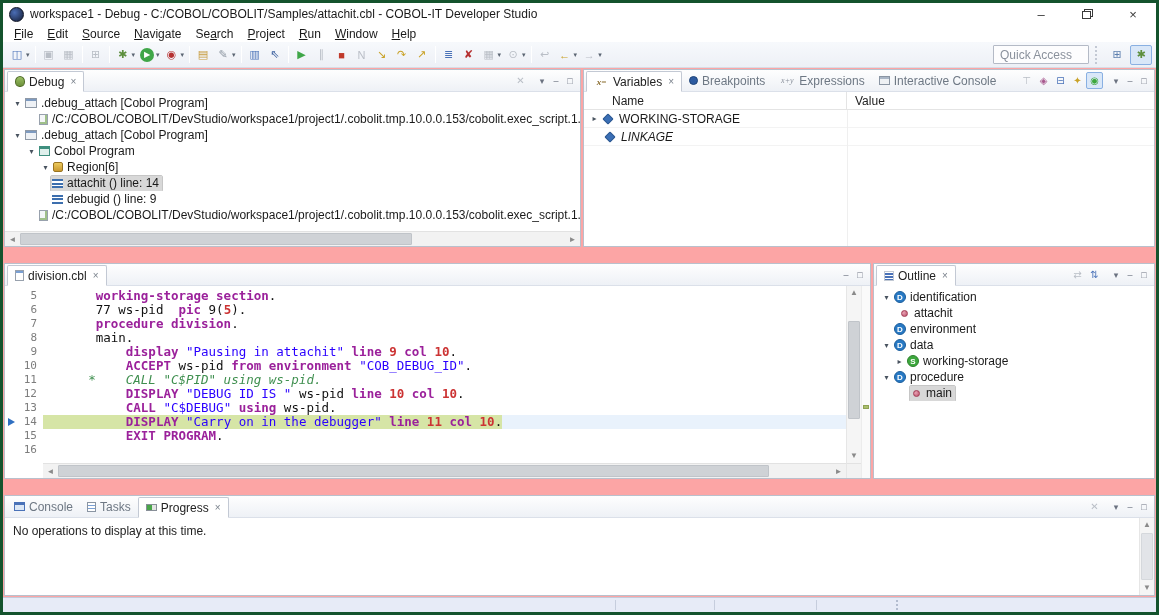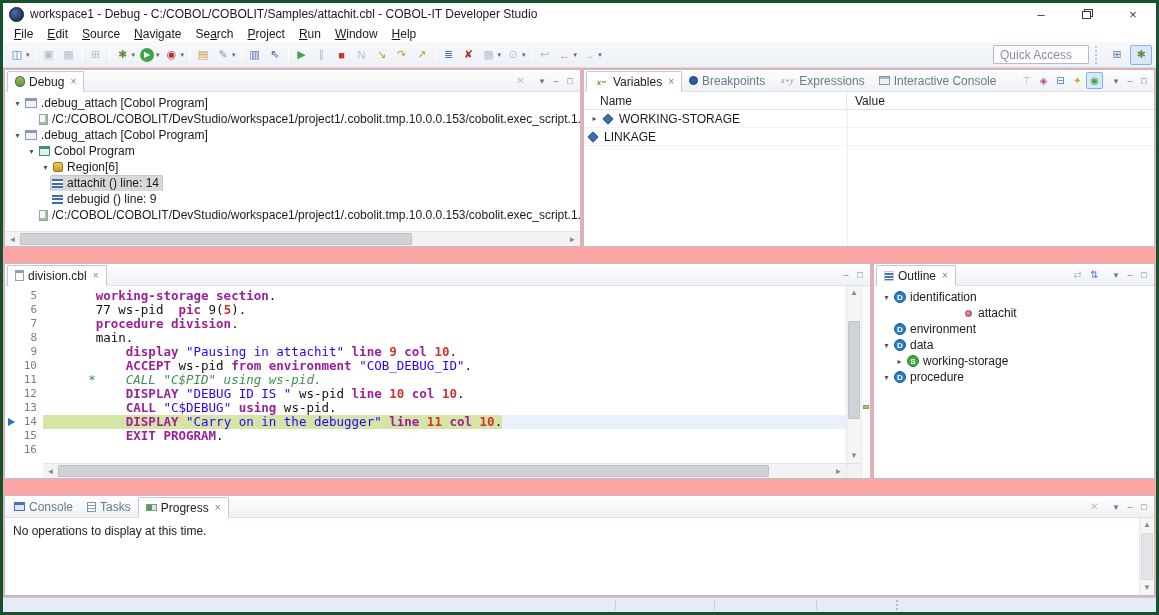--- a/index.html
+++ b/index.html
@@ -94,21 +94,21 @@
   .hs-arrow{width:15px;text-align:center;color:#8a8a8a;font-size:8px;flex:none;}
   .hs-track{flex:1;position:relative;height:100%;}
   .hs-thumb{position:absolute;top:1px;bottom:1px;background:#cfd2d6;border:1px solid #c0c4c9;border-radius:1px;}
   .vscroll{width:15px;background:#f5f5f5;border-left:1px solid #e6e6e6;display:flex;flex-direction:column;flex:none;}
   .vs-arrow{height:14px;text-align:center;color:#8a8a8a;font-size:8px;line-height:14px;flex:none;}
   .vs-track{flex:1;position:relative;}
   .vs-thumb{position:absolute;left:1px;right:1px;background:#cfd2d6;border:1px solid #c0c4c9;border-radius:1px;}
 
   
   .vars-colhdr{height:18px;display:flex;border-bottom:1px solid #e4e4e4;flex:none;color:#222;}
-  .vars-colhdr .c1{width:263px;padding-left:16px;border-right:1px solid #e4e4e4;display:flex;align-items:center;}
+  .vars-colhdr .c1{width:263px;padding-left:28px;border-right:1px solid #e4e4e4;display:flex;align-items:center;}
   .vars-colhdr .c2{flex:1;padding-left:8px;display:flex;align-items:center;}
   .vars-body{flex:1;position:relative;overflow:hidden;}
   .vars-colline{position:absolute;left:263px;top:0;bottom:0;width:1px;background:#efefef;}
   .vrow{height:18px;display:flex;align-items:center;border-bottom:1px solid #f3f3f3;padding-left:4px;white-space:nowrap;}
 
   
   .editor-body{flex:1;display:grid;grid-template-columns:1fr 15px 9px;grid-template-rows:1fr 15px;overflow:hidden;}
   .code-lines{grid-column:1;grid-row:1;overflow:hidden;padding-top:3px;background:#fff;}
   .cl{display:grid;grid-template-columns:14px 24px 1fr;height:14px;line-height:14px;font-family:"DejaVu Sans Mono","Liberation Mono",monospace;font-size:12.5px;}
   .cl .num{color:#7d7d7d;text-align:right;padding-right:6px;font-size:11px;font-family:"DejaVu Sans Mono",monospace;}
@@ -398,21 +398,21 @@
           <div class="c2">Value</div>
         </div>
         <div class="vars-body">
           <div class="vars-colline"></div>
           <div id="vars-rows">
               <div class="vrow" style="padding-left: 4px;">
                 <span class="twisty">▸</span>
                 <span class="mi mi-variable"></span>
                 <span class="row-label" style="margin-left: 4px;">WORKING-STORAGE</span>
               </div>
-              <div class="vrow" style="padding-left: 2px;">
+              <div class="vrow" style="padding-left: 19px; font-style: italic;">
                 <span class="mi mi-variable"></span>
                 <span class="row-label" style="margin-left: 4px;">LINKAGE</span>
               </div>
             </div>
         </div>
       </div>
     </div>
 
     <div class="row-mid">
       <div class="view" style="width:867px;flex:none;">
@@ -535,21 +535,21 @@
             </div>
         </div>
         <div class="tree" id="outline-tree">
             <div class="trow" style="padding-left: 6px;">
               <span class="twisty">▾</span>
               <span class="row-inner">
                 <span class="mi mi-division">D</span>
                 <span class="row-label">identification</span>
               </span>
             </div>
-            <div class="trow" style="padding-left: 40px; margin-left: 48px;">
+            <div class="trow" style="padding-left: 24px;">
               <span class="row-inner">
                 <span class="mi mi-para"></span>
                 <span class="row-label">attachit</span>
               </span>
             </div>
             <div class="trow" style="padding-left: 19px;">
               <span class="row-inner">
                 <span class="mi mi-division">D</span>
                 <span class="row-label">environment</span>
               </span>
@@ -566,20 +566,26 @@
               <span class="row-inner">
                 <span class="mi mi-section">S</span>
                 <span class="row-label">working-storage</span>
               </span>
             </div>
             <div class="trow" style="padding-left: 6px;">
               <span class="twisty">▾</span>
               <span class="row-inner">
                 <span class="mi mi-division">D</span>
                 <span class="row-label">procedure</span>
+              </span>
+            </div>
+            <div class="trow" style="padding-left: 36px;">
+              <span class="row-inner sel">
+                <span class="mi mi-para"></span>
+                <span class="row-label">main</span>
               </span>
             </div>
           </div>
       </div>
     </div>
 
     <div class="row-bot">
       <div class="view" style="flex:1;">
         <div class="view-header">
           <div class="tabs" id="bottom-tabs">

